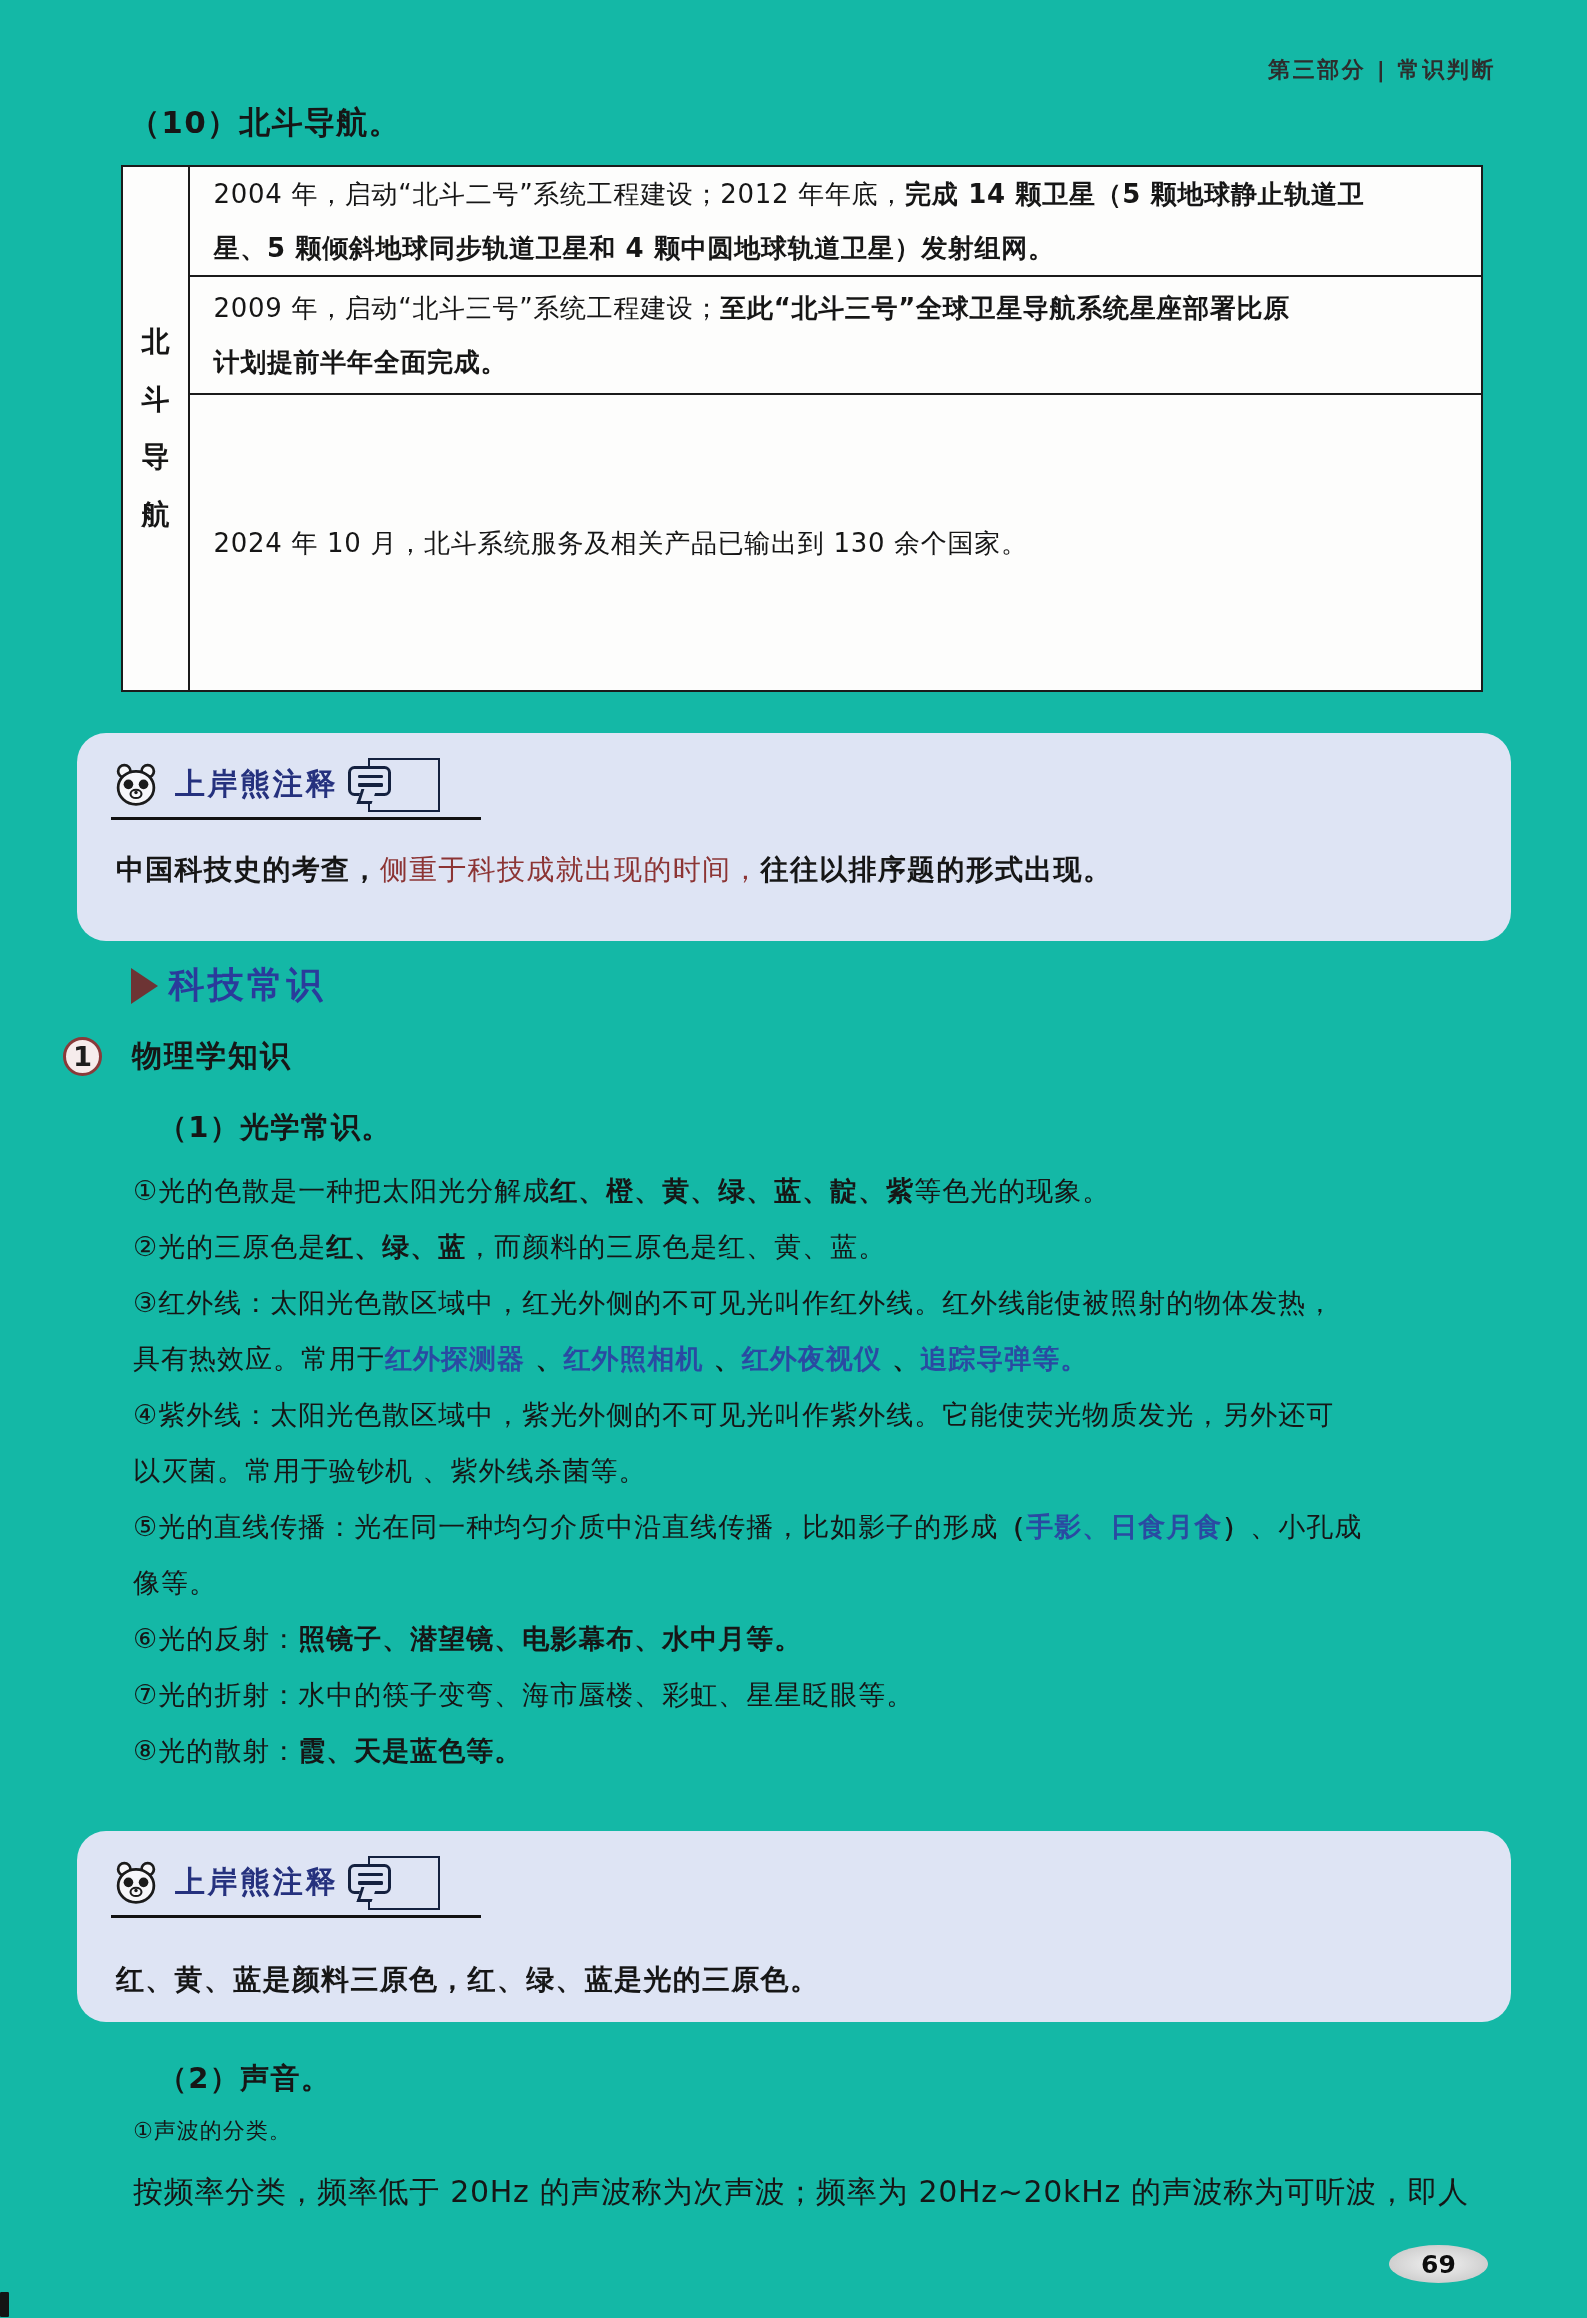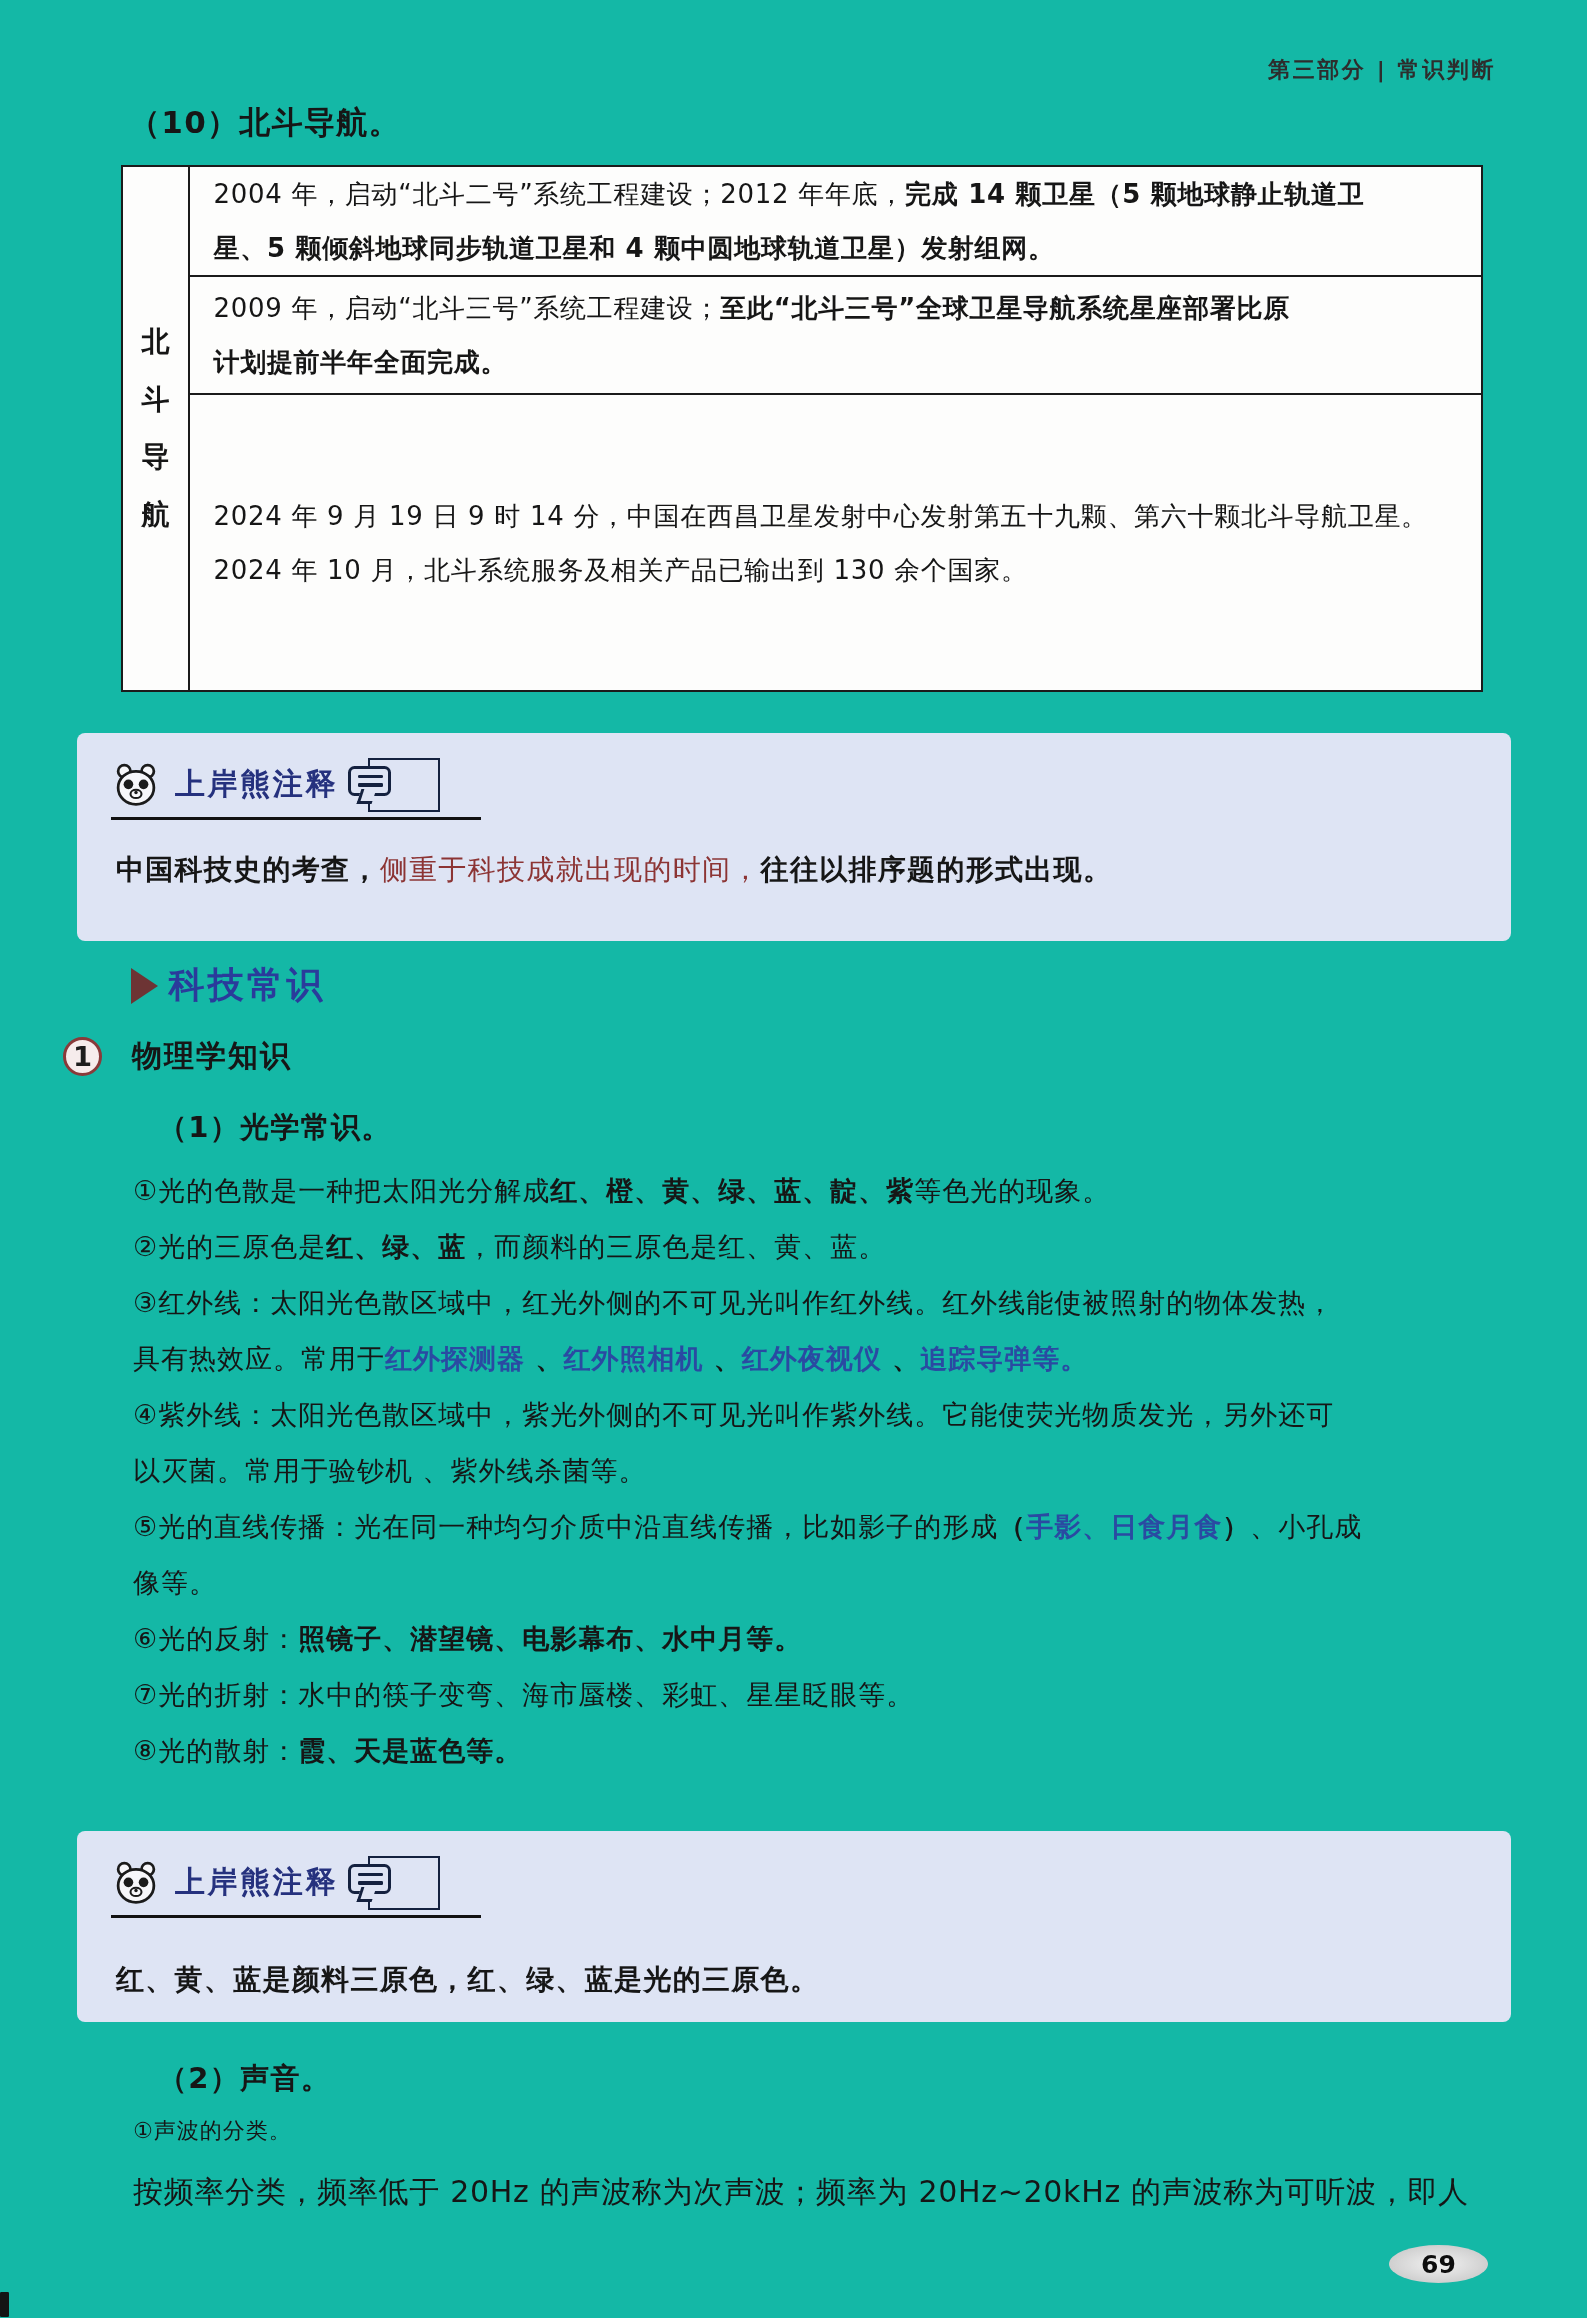--- a/index.html
+++ b/index.html
@@ -16,21 +16,21 @@
             border:2.6px solid #1b1b1b;display:flex;box-sizing:border-box;background:#fdfdfc;}
   .bd-label{width:65px;border-right:2px solid #1b1b1b;display:flex;flex-direction:column;
             align-items:center;justify-content:center;gap:19.6px;font-size:28px;font-weight:bold;}
   .bd-rows{flex:1;display:flex;flex-direction:column;}
   .bd-row{box-sizing:border-box;padding:0 23.5px;display:flex;flex-direction:column;
           justify-content:center;font-size:26px;line-height:54px;letter-spacing:0.7px;}
   .bd-row + .bd-row{border-top:2px solid #1b1b1b;}
   .bd-r1{height:167px;} .bd-r2{height:108px;} .bd-r3{height:118px;} .bd-r4{flex:1;}
 
   
-  .note{position:absolute;left:77px;width:1434px;background:#dee4f4;border-radius:8px;}
+  .note{position:absolute;left:77px;width:1434px;background:#dee4f4;border-radius:29px;}
   .note-1{top:733px;height:208px;}
   .note-2{top:1831px;height:191px;}
   .note-head{position:absolute;top:22px;left:37px;display:flex;align-items:center;height:59px;}
   .bear{width:44px;height:44px;flex:0 0 auto;}
   .note-brand{font-size:30px;font-weight:bold;color:#25317e;margin-left:17px;letter-spacing:2.6px;}
   .bubble-frame{position:relative;margin-left:30px;width:72px;height:54px;
                 border:2.6px solid #14213f;box-sizing:border-box;}
   .bubble{position:absolute;left:-22px;top:6.5px;width:43px;height:30px;background:#dee4f4;
           border:3.3px solid #14213f;border-radius:6.5px;box-sizing:border-box;}
   .bubble .bl{position:absolute;left:6.5px;height:3.3px;background:#14213f;border-radius:1.3px;}
@@ -92,21 +92,20 @@
     <div class="bd-rows">
       <div class="bd-row bd-r2">
         <div><span>2004 年，启动“北斗二号”系统工程建设；2012 年年底，</span><span class="seg-b">完成 14 颗卫星（5 颗地球静止轨道卫</span></div>
         <div><span class="seg-b">星、5 颗倾斜地球同步轨道卫星和 4 颗中圆地球轨道卫星）发射组网。</span></div>
       </div>
       <div class="bd-row bd-r3">
         <div><span>2009 年，启动“北斗三号”系统工程建设；</span><span class="seg-b">至此“北斗三号”全球卫星导航系统星座部署比原</span></div>
         <div><span class="seg-b">计划提前半年全面完成。</span></div>
       </div>
       <div class="bd-row bd-r4">
-        <div><span>2024 年 9 月 19 日 9 时 14 分，中国在西昌卫星发射中心发射第五十九颗、第六十颗北斗导航卫星。</span></div>
         <div><span>2024 年 10 月，北斗系统服务及相关产品已输出到 130 余个国家。</span></div>
       </div>
     </div>
   </div>
 
   <div class="note note-1">
     <div class="note-head">
       <svg class="bear" viewBox="0 0 64 64">
         <circle cx="15" cy="12" r="9" fill="#f7f7fa" stroke="#1b1b1b" stroke-width="4"></circle>
         <circle cx="49" cy="12" r="9" fill="#f7f7fa" stroke="#1b1b1b" stroke-width="4"></circle>

